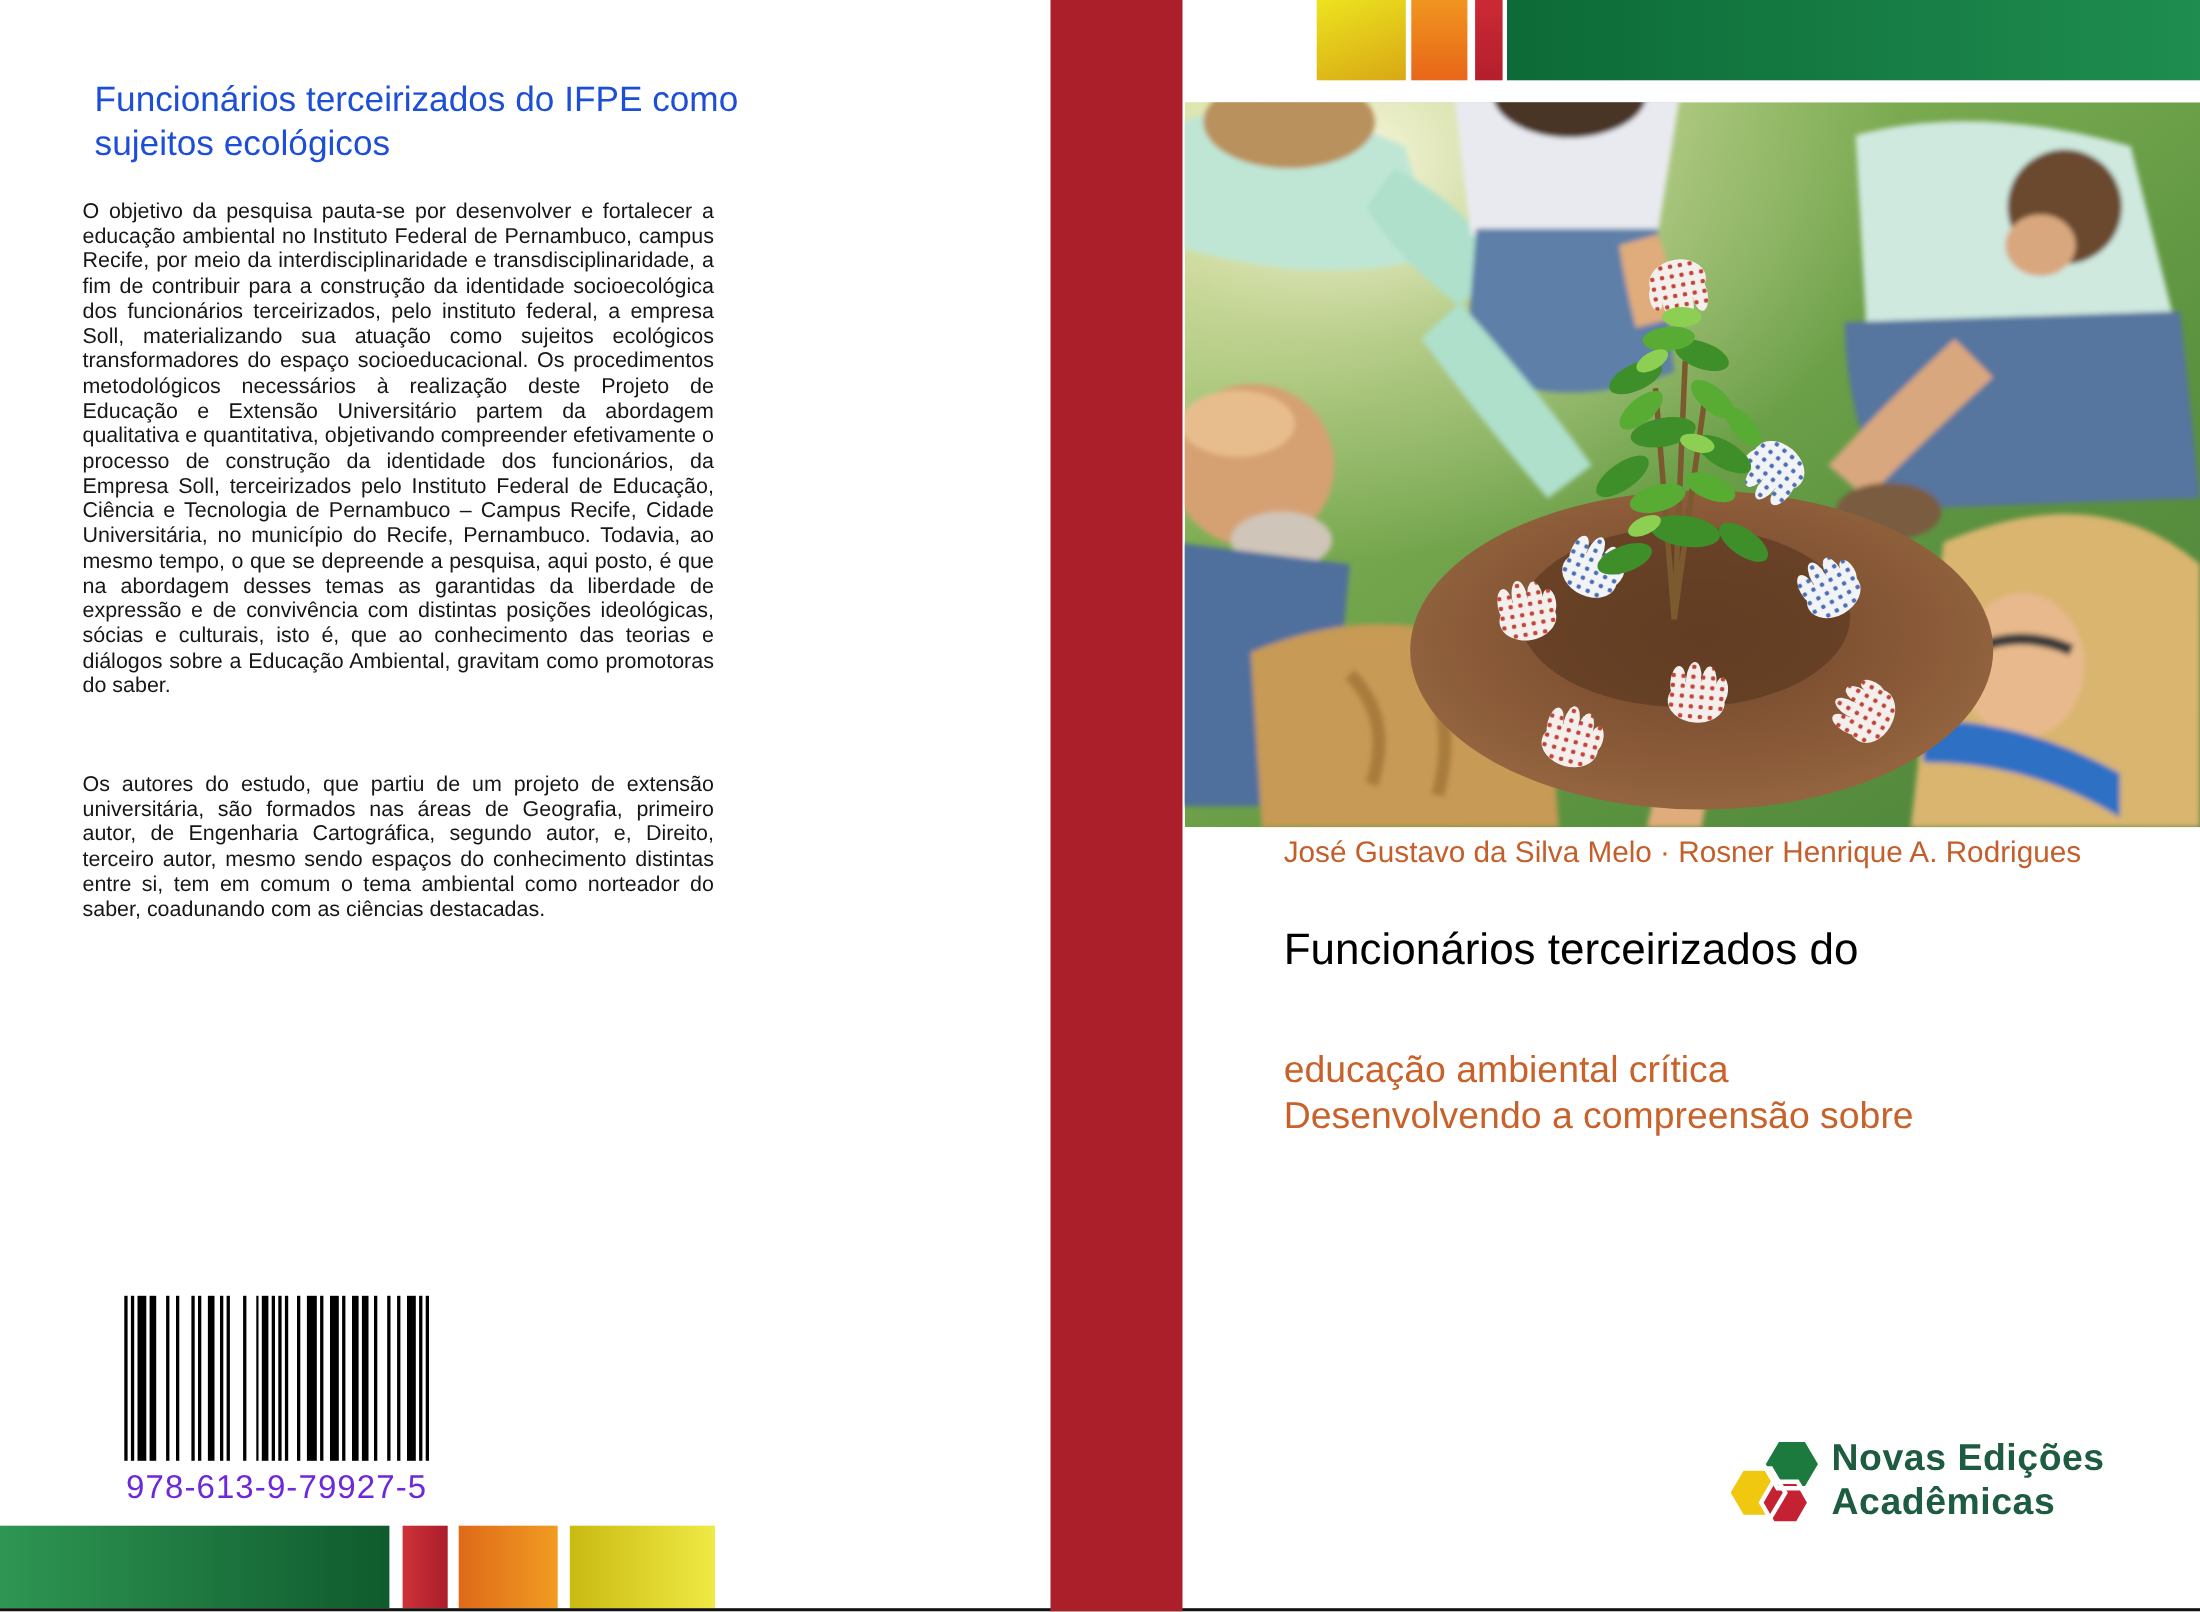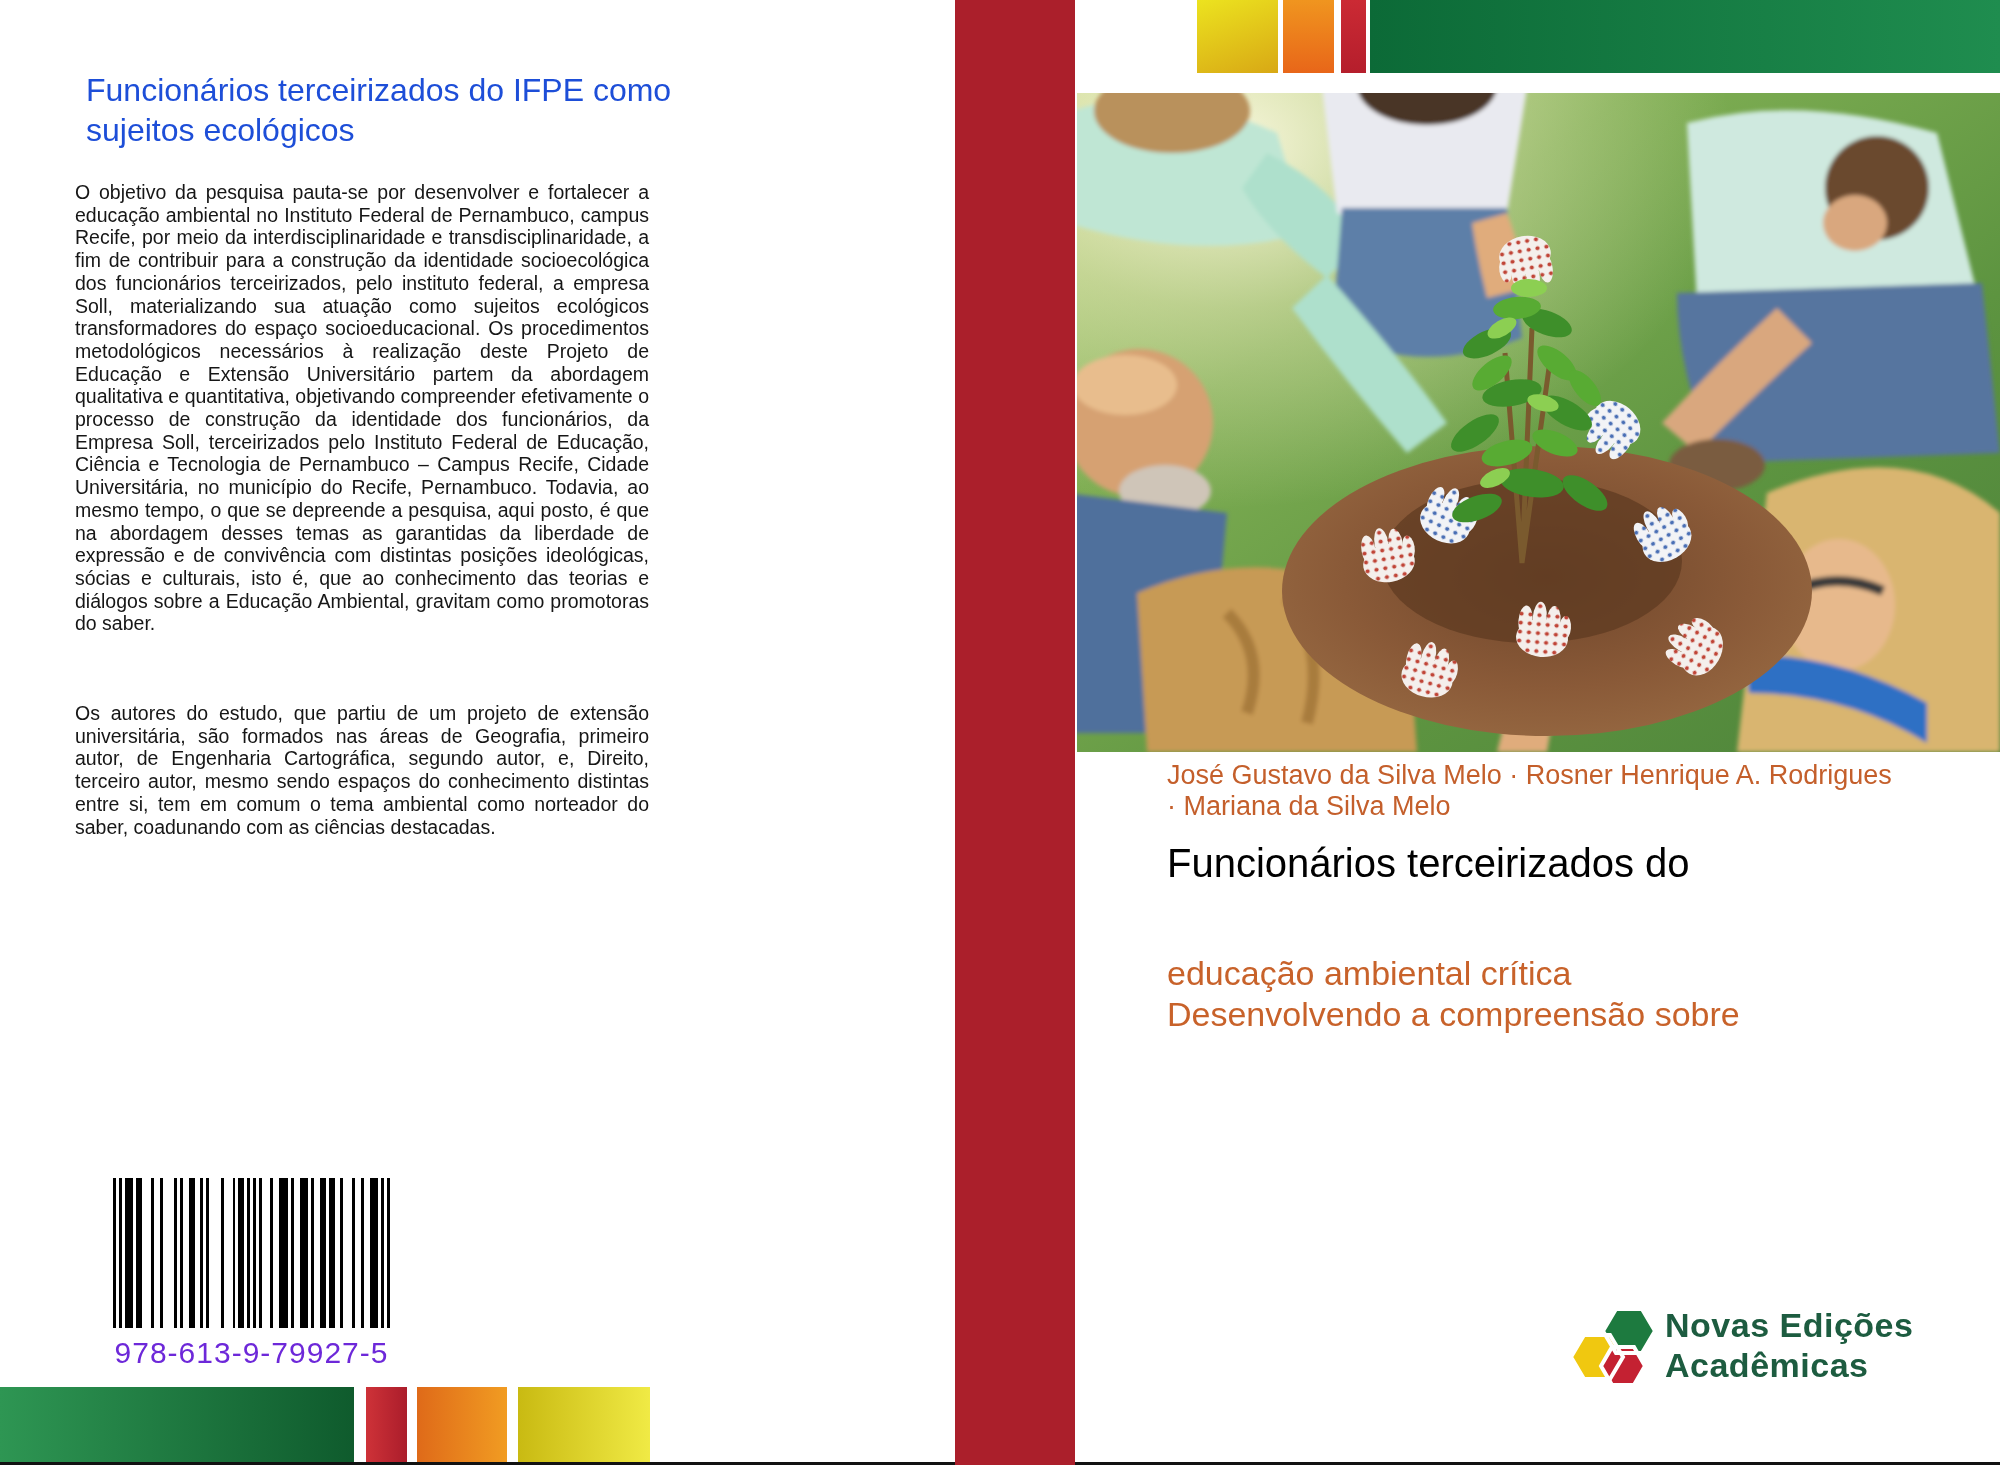--- a/index.html
+++ b/index.html
@@ -252,21 +252,20 @@
       <ellipse cx="452" cy="195" rx="18" ry="9"></ellipse>
       <ellipse cx="425" cy="235" rx="16" ry="8" transform="rotate(-30 425 235)"></ellipse>
       <ellipse cx="466" cy="310" rx="16" ry="8" transform="rotate(15 466 310)"></ellipse>
       <ellipse cx="418" cy="385" rx="16" ry="8" transform="rotate(-25 418 385)"></ellipse>
     </g>
   </g>
 </svg>
 
 <div class="abs authors">
   <div>José Gustavo da Silva Melo · Rosner Henrique A. Rodrigues</div>
-  <div>· Mariana da Silva Melo</div>
 </div>
 
 <div class="abs front-title">
   <div>Funcionários terceirizados do</div>
 </div>
 
 <div class="abs front-subtitle">
   <div>educação ambiental crítica</div>
   <div>Desenvolvendo a compreensão sobre</div>
 </div>

